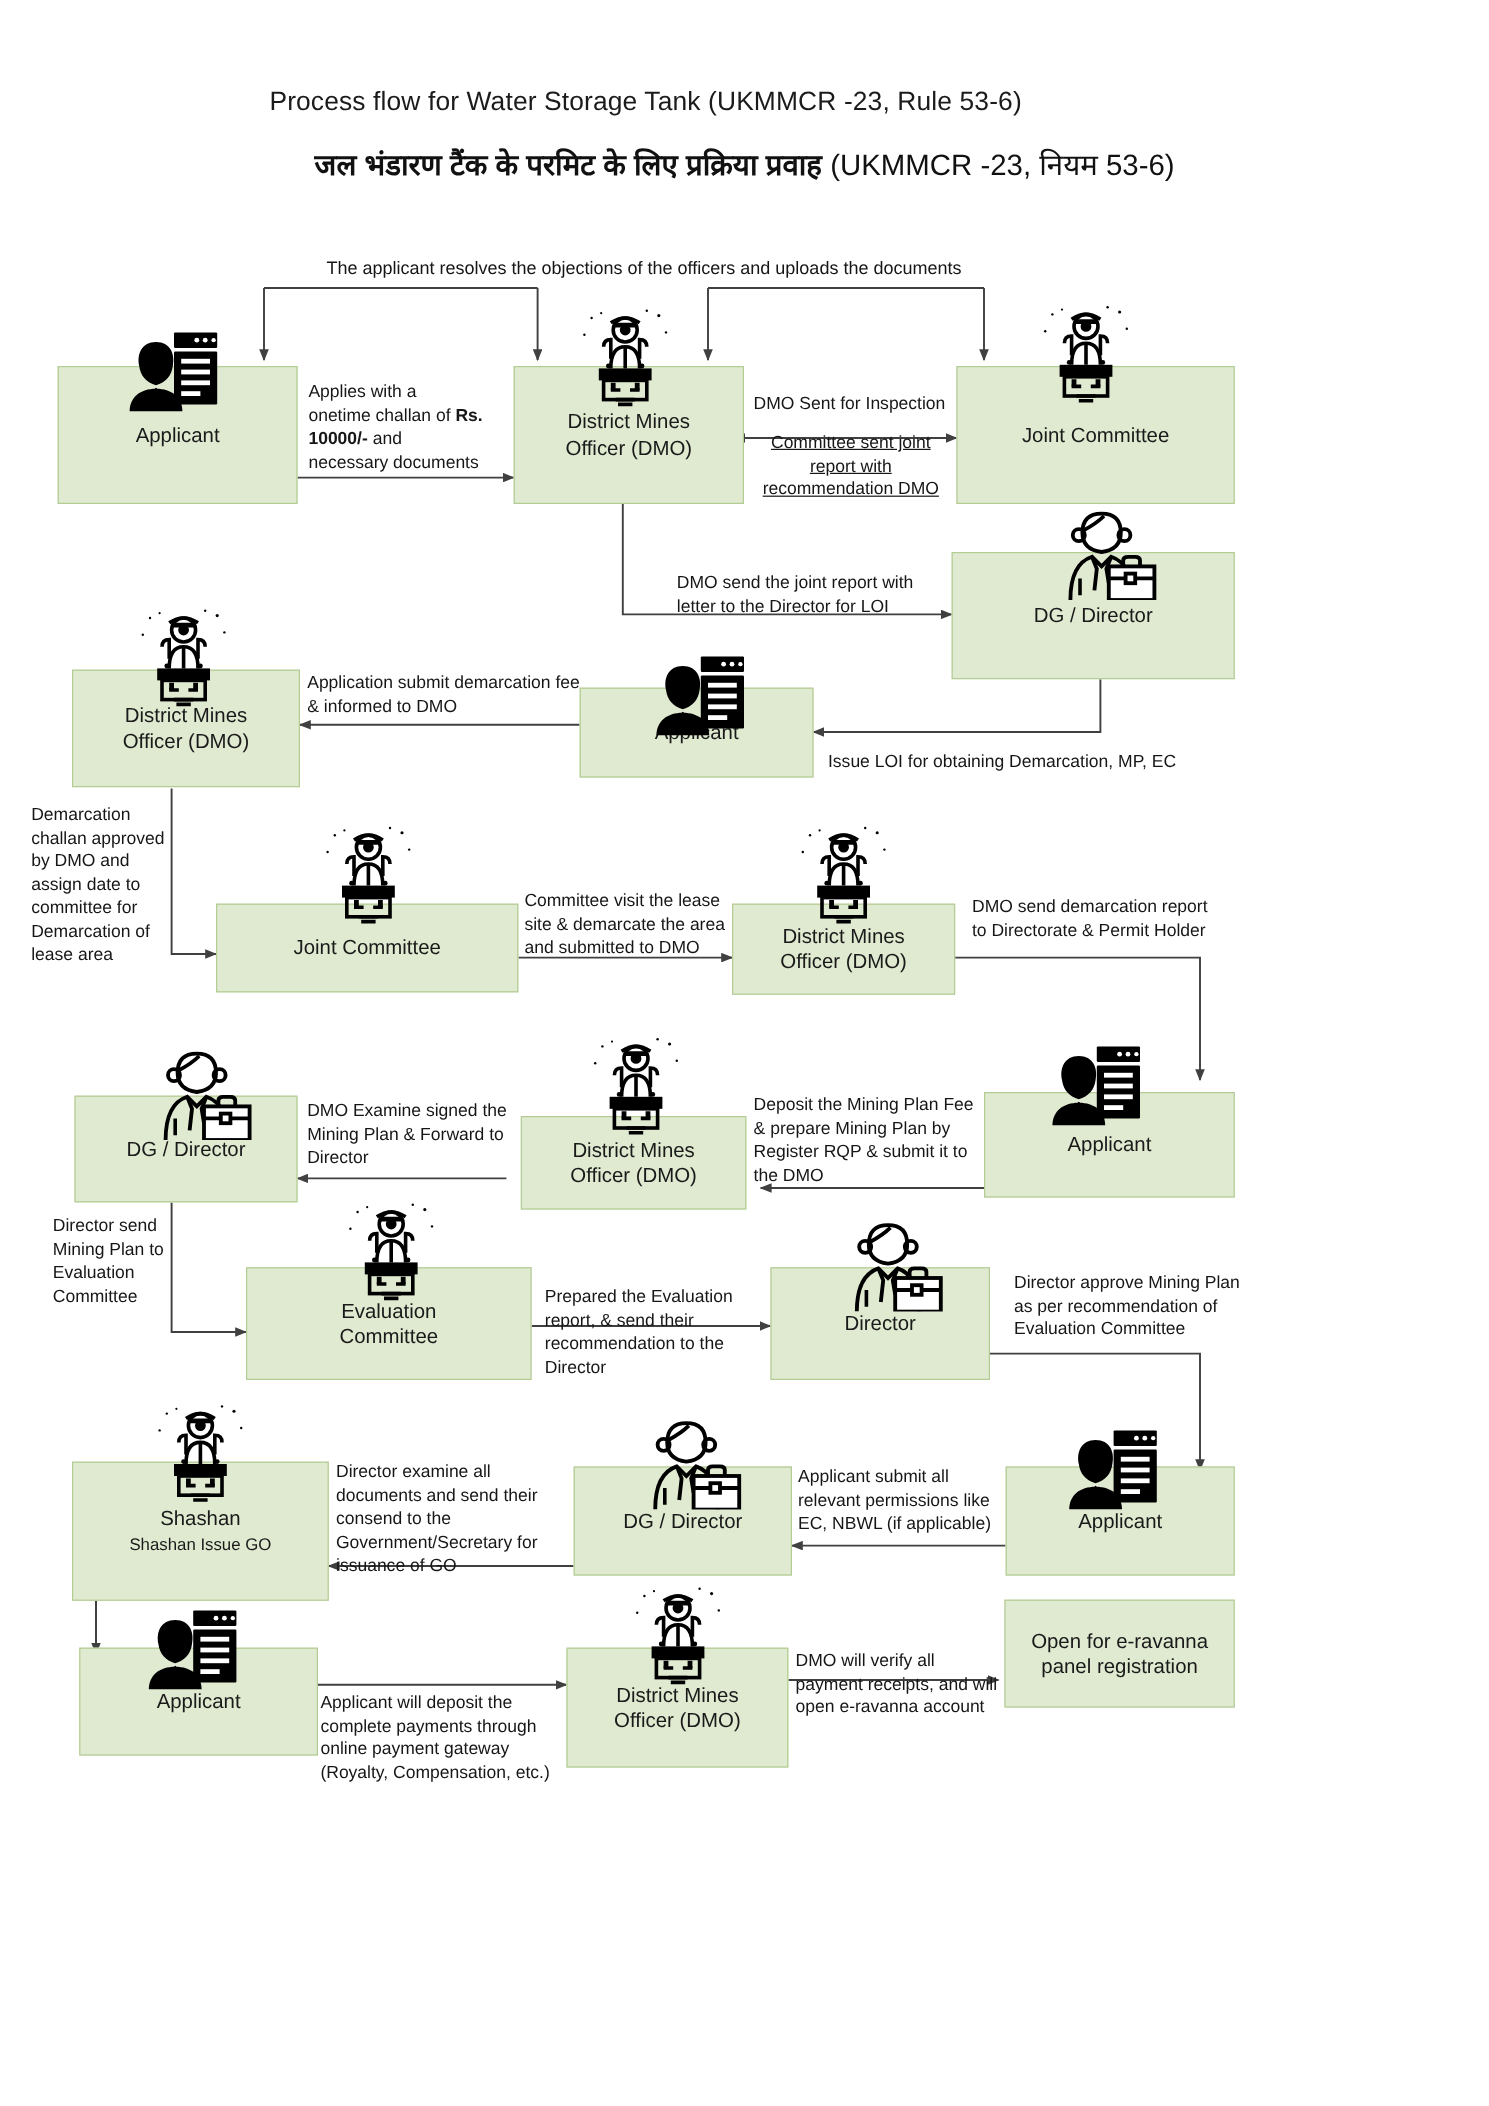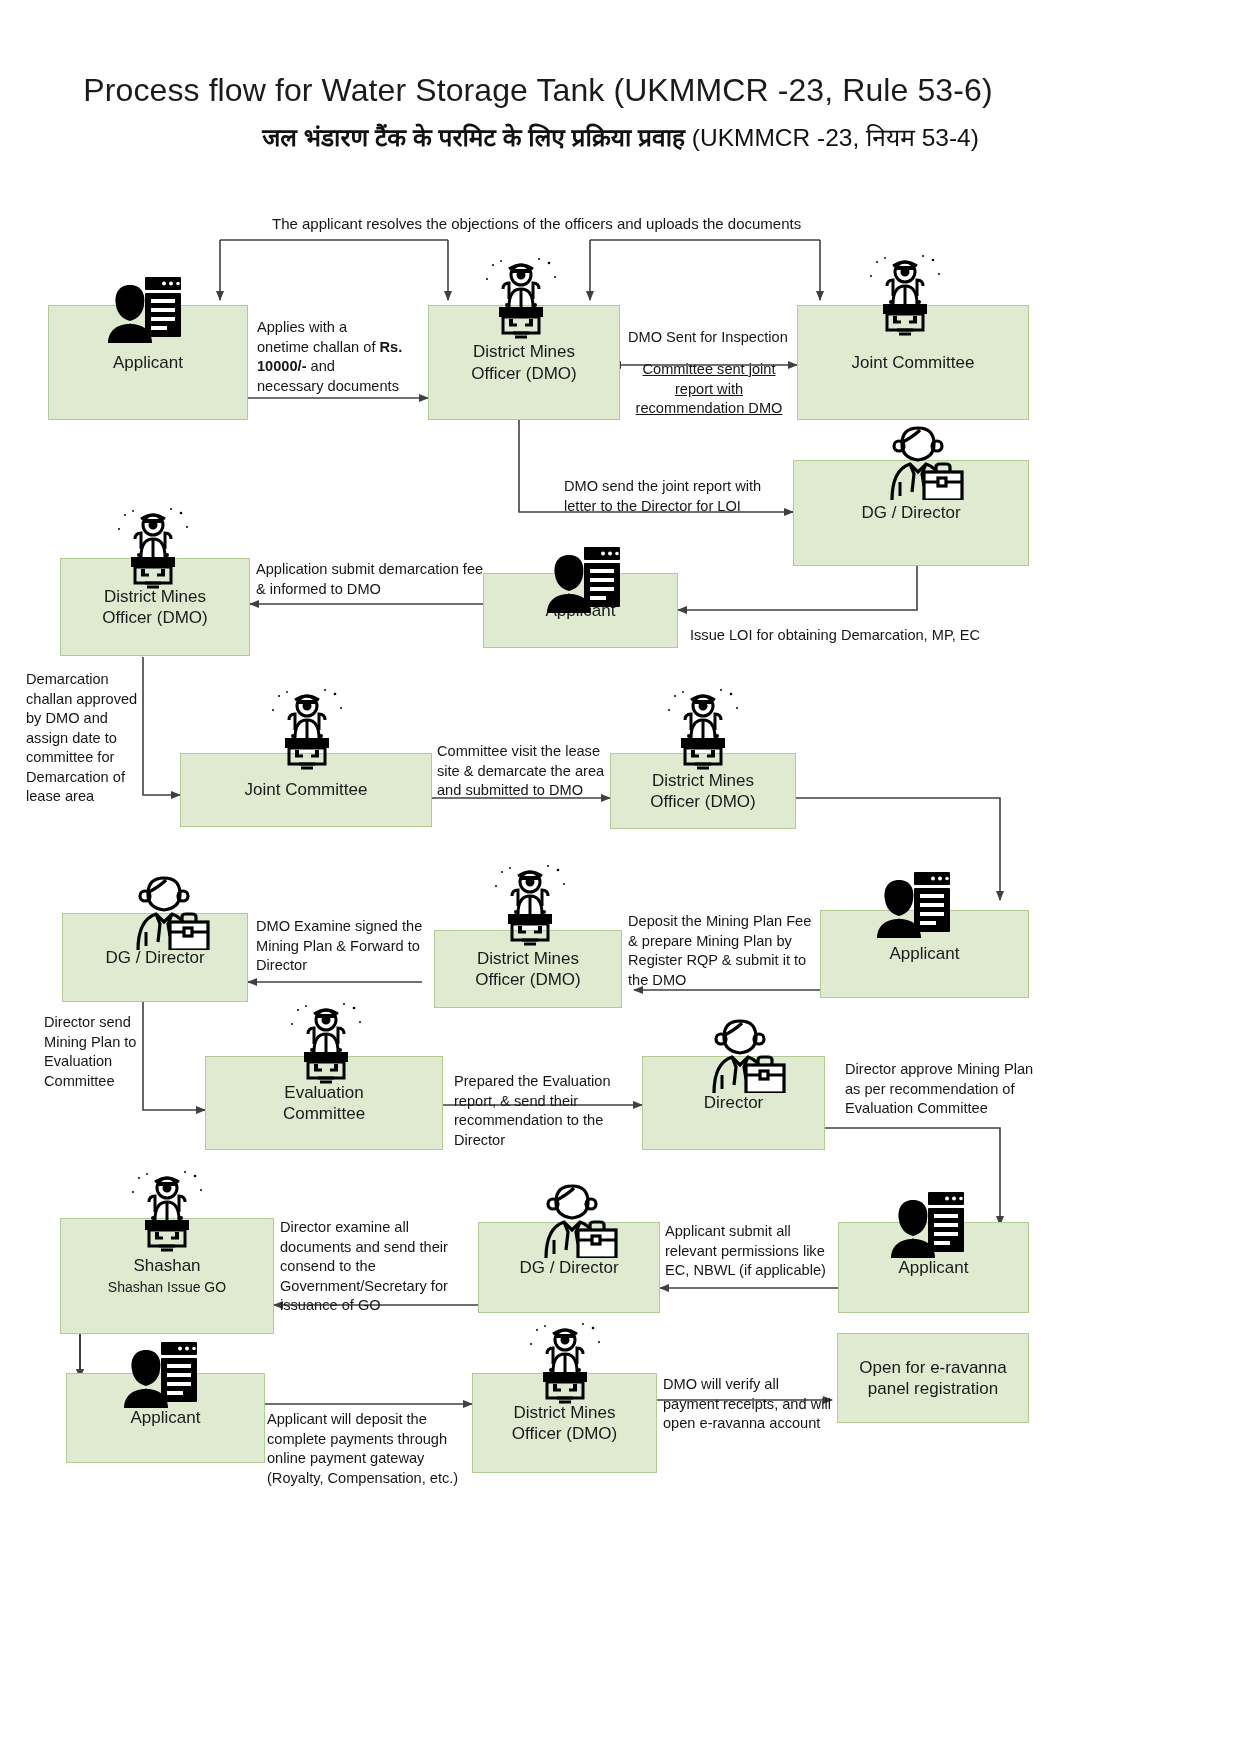--- a/index.html
+++ b/index.html
@@ -26,21 +26,21 @@
     left: 0; top: 0;
     width: 1241px;
     height: 1755px;
     pointer-events: none;
   }
   .title-en {
     position: absolute;
     left: 0; top: 72px;
     width: 1076px;
     text-align: center;
-    font-size: 32px;
+    font-size: 22px;
     letter-spacing: 0.1px;
     color: #1b1b1b;
   }
   .title-hi {
     position: absolute;
     left: 0; top: 120px;
     width: 1241px;
     text-align: center;
     font-size: 24.5px;
     color: #111;
@@ -91,21 +91,21 @@
     color: #161616;
     z-index: 4;
   }
 </style>
 </head>
 <body>
 
 <div id="canvas">
 
   <div class="title-en">Process flow for Water Storage Tank (UKMMCR -23, Rule 53-6)</div>
-  <div class="title-hi"><span class="hi-bold">जल भंडारण टैंक के परमिट के लिए प्रक्रिया प्रवाह</span><span> (UKMMCR -23, नियम 53-4)</span></div>
+  <div class="title-hi"><span class="hi-bold">जल भंडारण टैंक के परमिट के लिए प्रक्रिया प्रवाह</span><span> (UKMMCR -23, नियम 53-6)</span></div>
 
   <svg id="svg-layer" viewBox="0 0 1241 1755">
     <defs>
       <marker id="ah" markerWidth="10" markerHeight="8" refX="9" refY="4" orient="auto" markerUnits="userSpaceOnUse">
         <path d="M0,0 L10,4 L0,8 z" fill="#404040"></path>
       </marker>
       <marker id="ahs" markerWidth="9" markerHeight="7" refX="8.5" refY="3.5" orient="auto" markerUnits="userSpaceOnUse">
         <path d="M0,0 L9,3.5 L0,7 z" fill="#404040"></path>
       </marker>
       <marker id="ahback" markerWidth="10" markerHeight="8" refX="1" refY="4" orient="auto-start-reverse" markerUnits="userSpaceOnUse">
@@ -432,20 +432,22 @@
           <circle cx="28" cy="6" r="0.9"></circle>
           <circle cx="66" cy="4" r="1"></circle>
       </g>
     </svg>
   </div>
   <div class="node" style="left:610px; top:753px; width:186px; height:76px;">
     <span>District Mines</span>
     <span>Officer (DMO)</span>
   </div>
 
+  <div class="lbl" style="left:810px; top:747px; width:230px;">DMO send demarcation report
+to Directorate &amp; Permit Holder</div>
 
   <div class="icon" style="left:873px; top:870px;">
     <svg width="78" height="68" viewBox="0 0 78 68">
       <g fill="#000">
         <rect x="41" y="2" width="36" height="13" rx="1"></rect>
         <circle cx="60" cy="8.5" r="2" fill="#fff"></circle>
           <circle cx="67" cy="8.5" r="2" fill="#fff"></circle>
           <circle cx="74" cy="8.5" r="1.8" fill="#fff"></circle>
         <rect x="41" y="18" width="36" height="44" rx="1"></rect>
         <rect x="47" y="24" width="24" height="4" fill="#fff"></rect>

